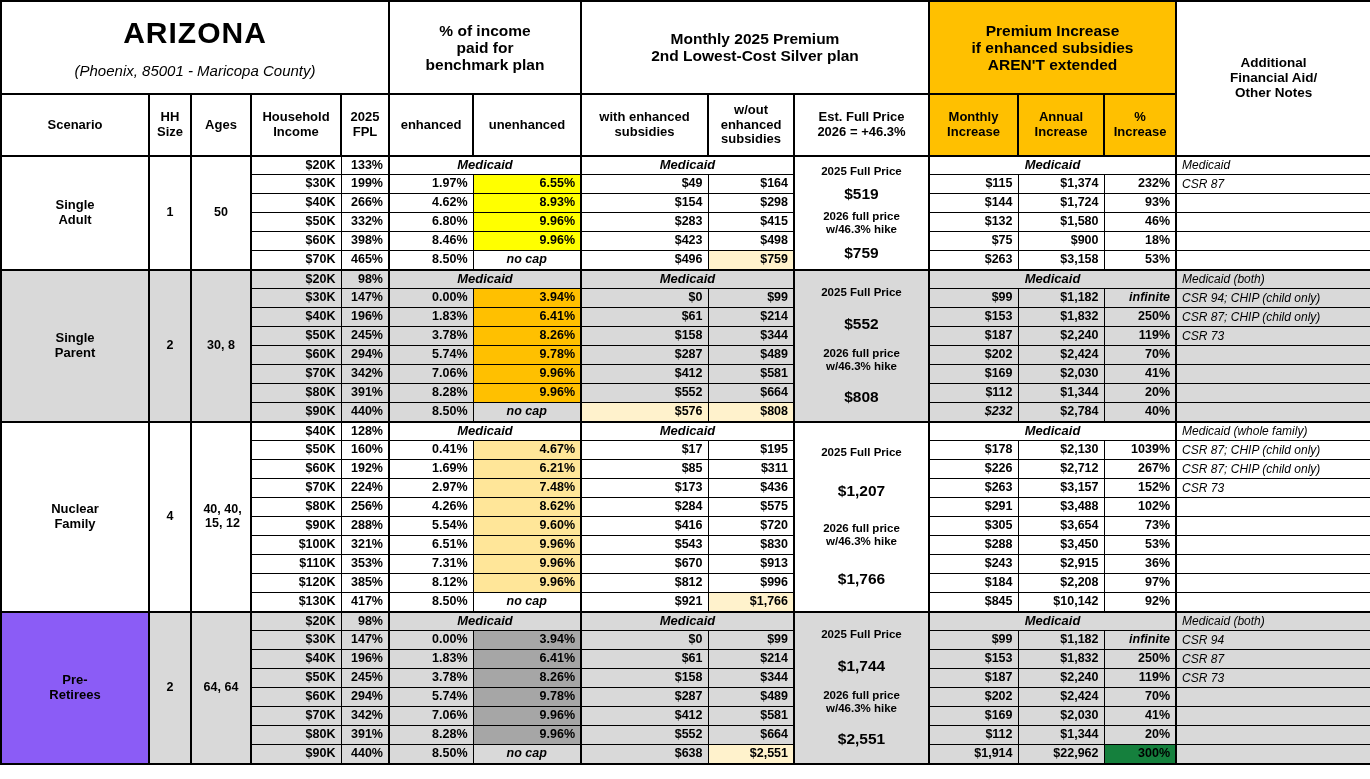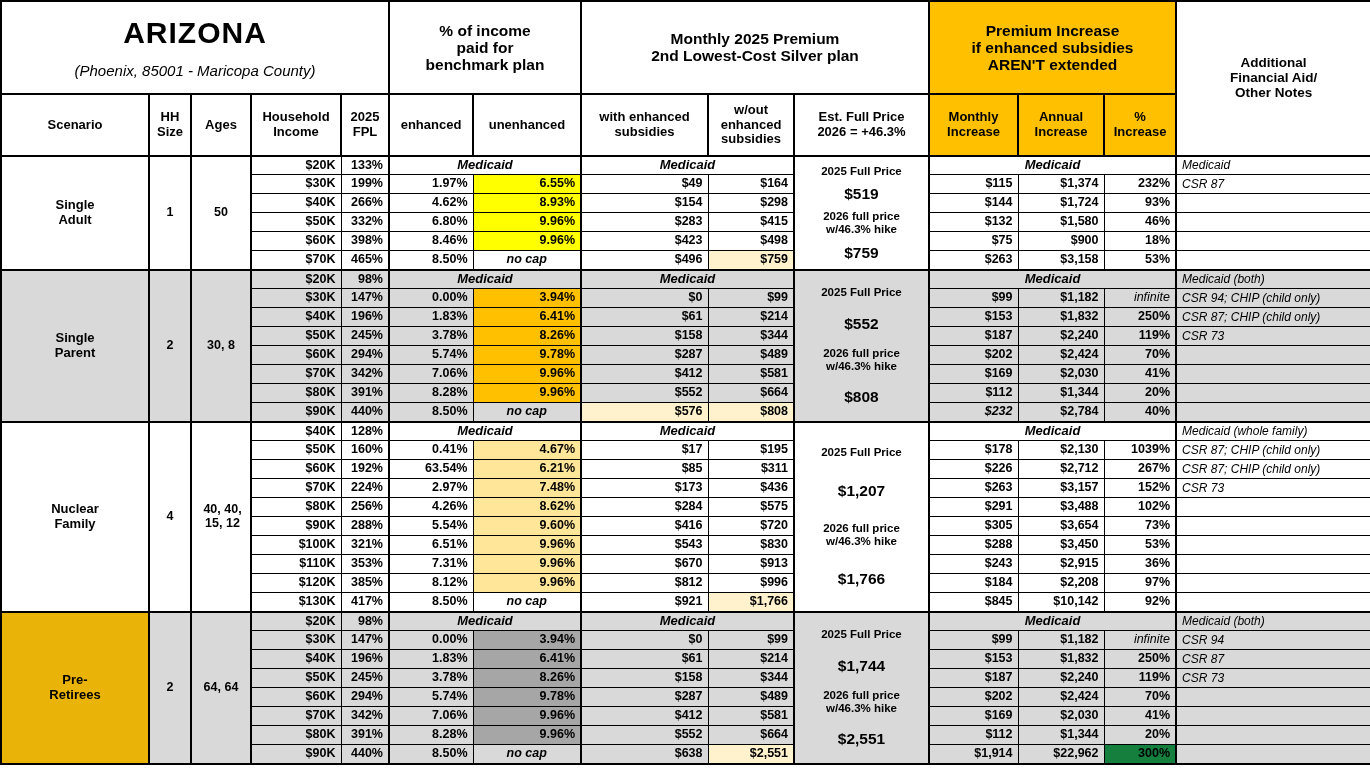--- a/index.html
+++ b/index.html
@@ -35,21 +35,21 @@
   tr.h2 td { height: 62px; font-size: 13px; }
   .title-big { font-size: 30px; font-weight: bold; letter-spacing: 1px; }
   .title-sub { font-size: 15px; font-weight: normal; font-style: italic; }
   .grp { font-size: 15.5px; }
   .orange { background: #FFC000; }
   .notes-hdr { font-size: 13.5px; }
   
   .ra { text-align: right; }
   .ca { text-align: center; }
   .ital { font-style: italic; }
-  .noBold { font-weight: normal; }
+  .noBold { font-weight: bold; }
   .medicaid { font-style: italic; font-size: 13px; text-align: center; }
   .note-cell { font-style: italic; font-weight: normal; font-size: 12px; text-align: left; }
   .scenario { text-align: center; font-size: 13px; }
   .fp-wrap {
     display: flex; flex-direction: column;
     justify-content: space-evenly; align-items: center;
     height: 100%; text-align: center;
   }
   .fp-small { font-size: 11.5px; font-weight: bold; }
   .fp-big { font-size: 15.5px; font-weight: bold; }
@@ -318,21 +318,21 @@
         <td class="ra" style="background: rgb(255, 255, 255);">$17</td>
         <td class="ra bR2" style="background: rgb(255, 255, 255);">$195</td>
         <td class="ra" style="background: rgb(255, 255, 255);">$178</td>
         <td class="ra" style="background: rgb(255, 255, 255);">$2,130</td>
         <td class="ra bR2" style="background: rgb(255, 255, 255);">1039%</td>
         <td class="note-cell bR2" style="background: rgb(255, 255, 255);">CSR 87; CHIP (child only)</td>
       </tr>
       <tr>
         <td class="ra" style="background: rgb(255, 255, 255);">$60K</td>
         <td class="ra bR2" style="background: rgb(255, 255, 255);">192%</td>
-        <td class="ra" style="background: rgb(255, 255, 255);">63.54%</td>
+        <td class="ra" style="background: rgb(255, 255, 255);">1.69%</td>
         <td class="ra bR2" style="background: rgb(255, 230, 153);">6.21%</td>
         <td class="ra" style="background: rgb(255, 255, 255);">$85</td>
         <td class="ra bR2" style="background: rgb(255, 255, 255);">$311</td>
         <td class="ra" style="background: rgb(255, 255, 255);">$226</td>
         <td class="ra" style="background: rgb(255, 255, 255);">$2,712</td>
         <td class="ra bR2" style="background: rgb(255, 255, 255);">267%</td>
         <td class="note-cell bR2" style="background: rgb(255, 255, 255);">CSR 87; CHIP (child only)</td>
       </tr>
       <tr>
         <td class="ra" style="background: rgb(255, 255, 255);">$70K</td>
@@ -412,21 +412,21 @@
         <td class="ra bB2" style="background: rgb(255, 255, 255);">8.50%</td>
         <td class="ca ital bR2 bB2" style="background: rgb(255, 255, 255);">no cap</td>
         <td class="ra bB2" style="background: rgb(255, 255, 255);">$921</td>
         <td class="ra bR2 bB2" style="background: rgb(255, 242, 204);">$1,766</td>
         <td class="ra bB2" style="background: rgb(255, 255, 255);">$845</td>
         <td class="ra bB2" style="background: rgb(255, 255, 255);">$10,142</td>
         <td class="ra bR2 bB2" style="background: rgb(255, 255, 255);">92%</td>
         <td class="note-cell bR2 bB2" style="background: rgb(255, 255, 255);"></td>
       </tr>
       <tr class="section-start">
-        <td class="scenario bL2 bR2 bT2 bB2" rowspan="8" style="background: #eab308;">Pre-
+        <td class="scenario bL2 bR2 bT2 bB2" rowspan="8" style="background: #8b5cf6;">Pre-
 Retirees</td>
         <td class="ca bR2 bT2 bB2" rowspan="8" style="background: rgb(217, 217, 217);">2</td>
         <td class="ca bR2 bT2 bB2" rowspan="8" style="background: rgb(217, 217, 217); white-space: normal;">64, 64</td>
         <td class="ra bT2" style="background: rgb(217, 217, 217);">$20K</td>
         <td class="ra bT2 bR2" style="background: rgb(217, 217, 217);">98%</td>
         <td class="medicaid bT2 bR2" colspan="2" style="background: rgb(217, 217, 217);">Medicaid</td>
         <td class="medicaid bT2 bR2" colspan="2" style="background: rgb(217, 217, 217);">Medicaid</td>
         <td class="bT2 bB2 bR2" rowspan="8" style="background: rgb(217, 217, 217); padding: 0px;"><div class="fp-wrap"><div class="fp-small">2025 Full Price</div><div class="fp-big">$1,744</div><div class="fp-small">2026 full price
 w/46.3% hike</div><div class="fp-big">$2,551</div></div></td>
         <td class="medicaid bT2 bR2" colspan="3" style="background: rgb(217, 217, 217);">Medicaid</td>

